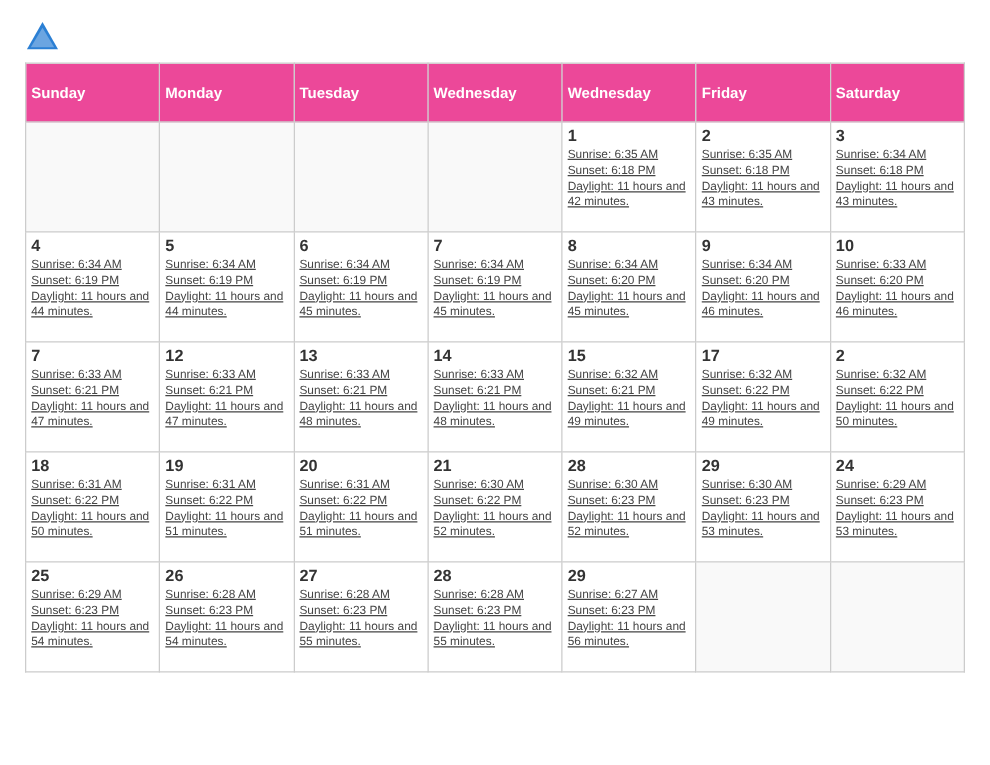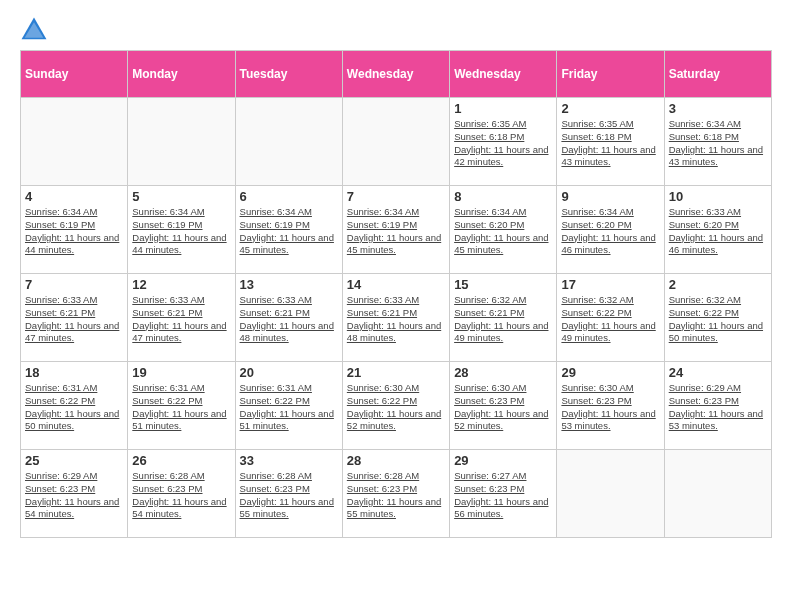--- a/index.html
+++ b/index.html
@@ -295,21 +295,21 @@
 Sunset: 6:23 PM
 Daylight: 11 hours and 54 minutes.</div>
           </td>
           <td>
             <span class="day-num">26</span>
             <div class="day-info">Sunrise: 6:28 AM
 Sunset: 6:23 PM
 Daylight: 11 hours and 54 minutes.</div>
           </td>
           <td>
-            <span class="day-num">33</span>
+            <span class="day-num">27</span>
             <div class="day-info">Sunrise: 6:28 AM
 Sunset: 6:23 PM
 Daylight: 11 hours and 55 minutes.</div>
           </td>
           <td>
             <span class="day-num">28</span>
             <div class="day-info">Sunrise: 6:28 AM
 Sunset: 6:23 PM
 Daylight: 11 hours and 55 minutes.</div>
           </td>

